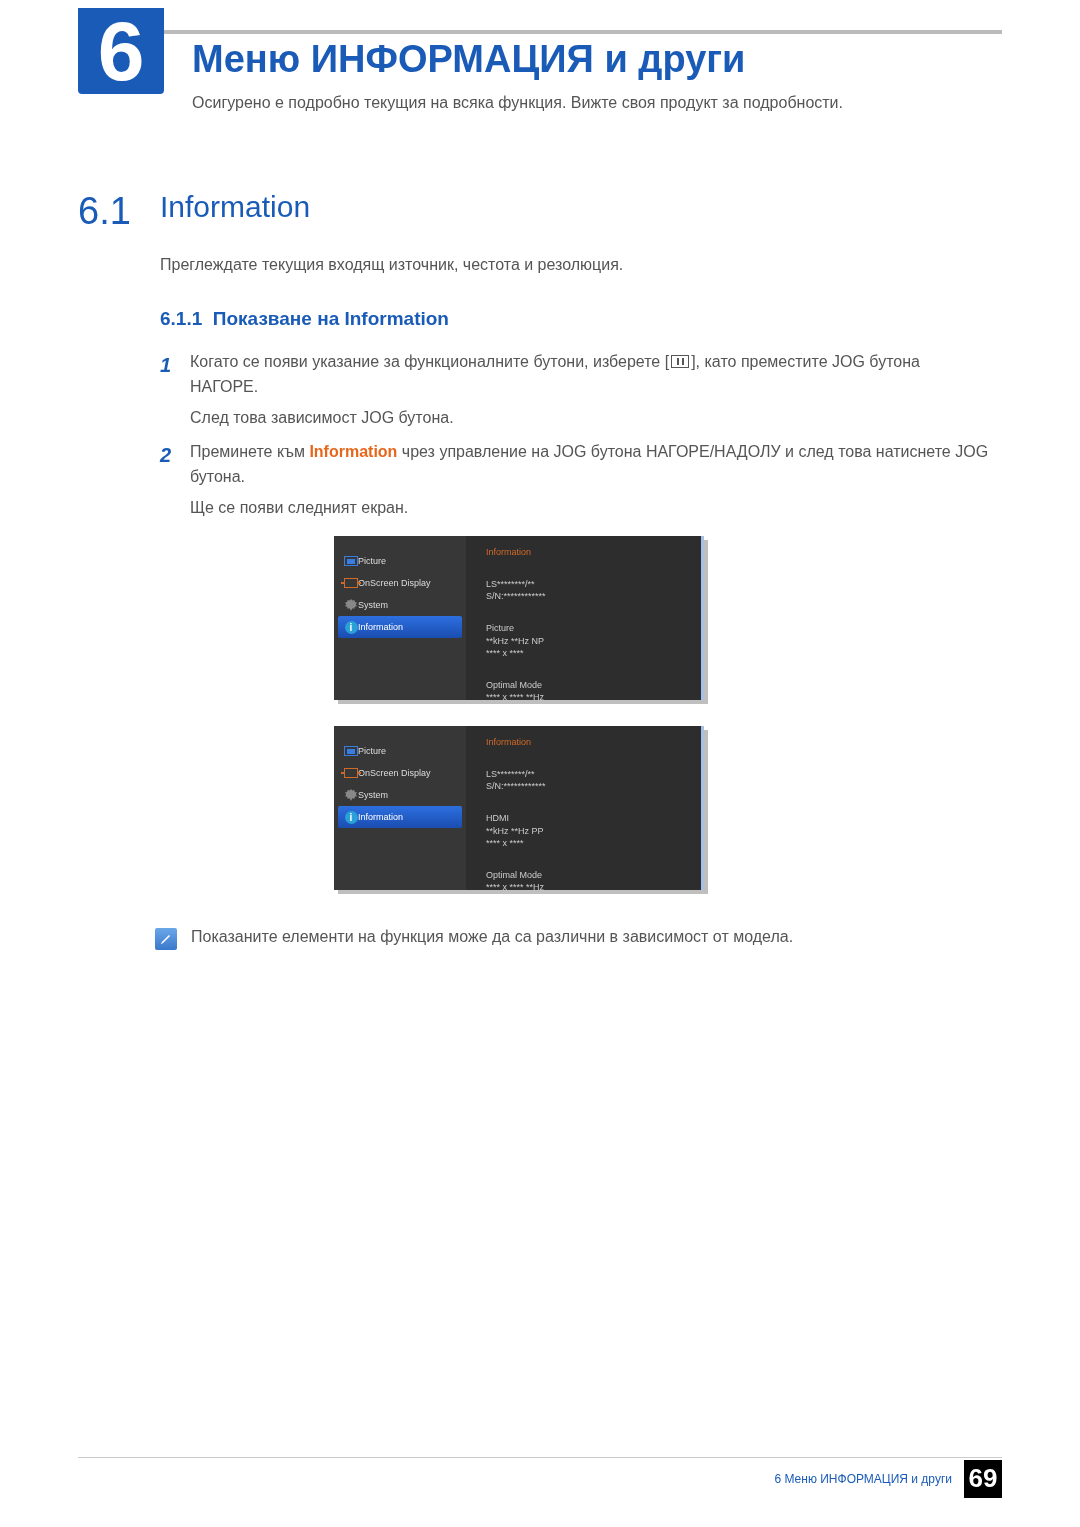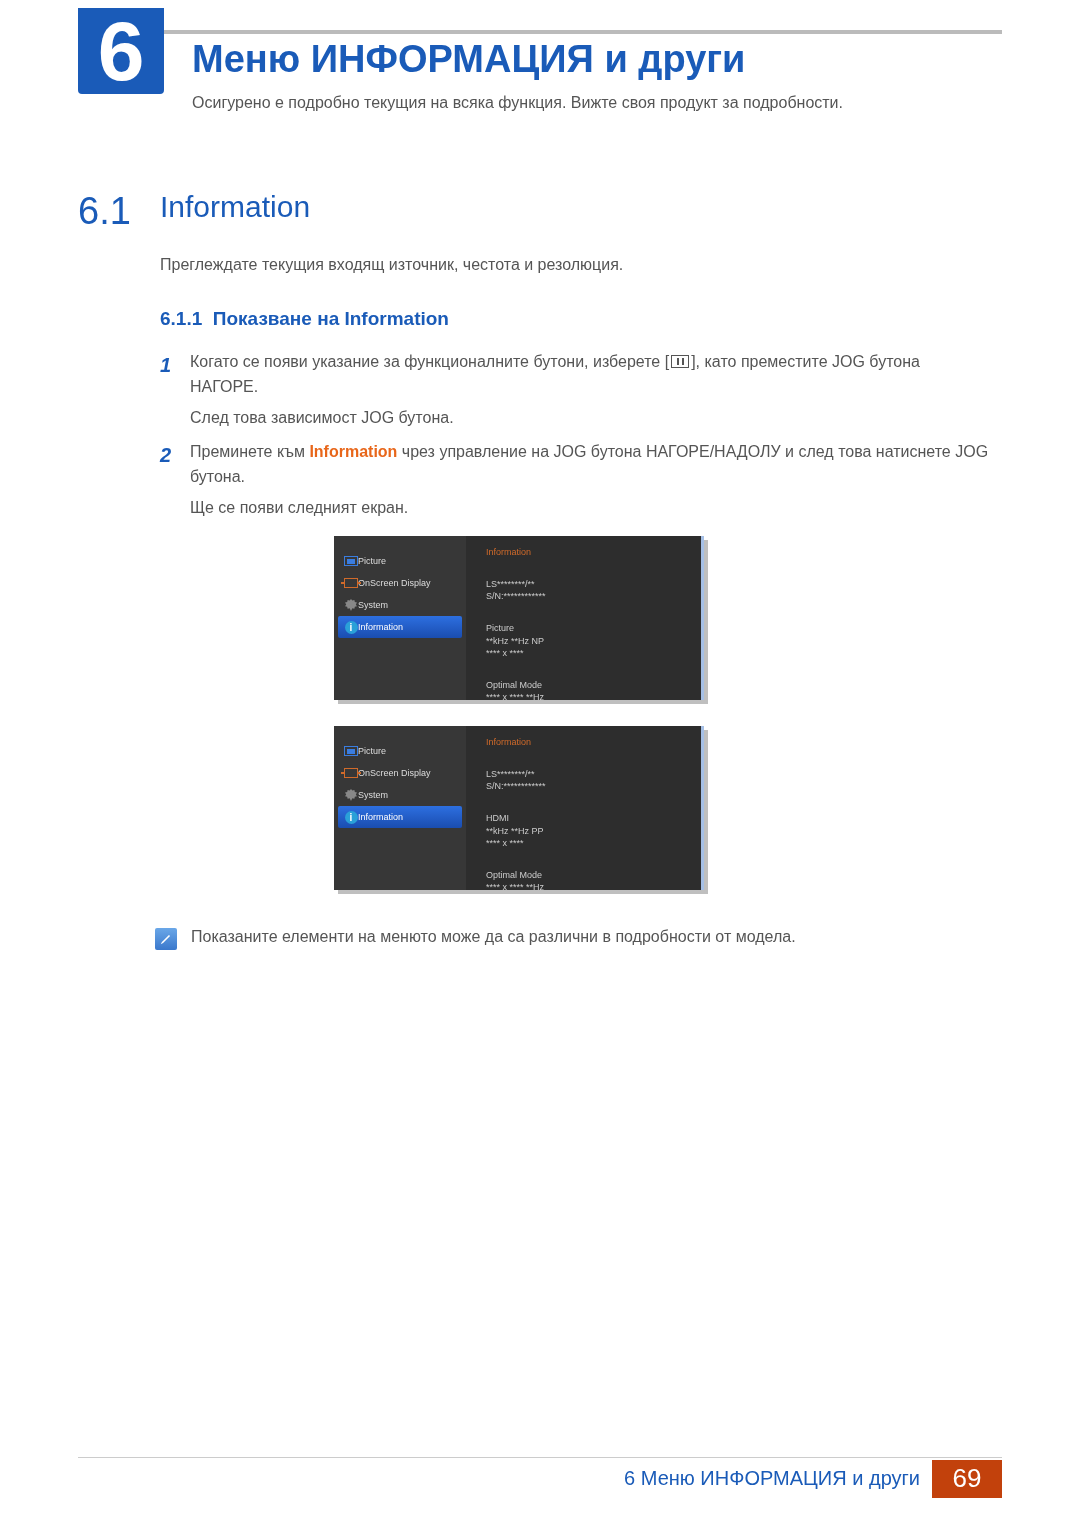--- a/index.html
+++ b/index.html
@@ -206,26 +206,26 @@
 
   .footer {
     position: absolute;
     left: 78px; right: 78px; bottom: 28px;
     height: 42px;
     display: flex; align-items: center; justify-content: flex-end;
     border-top: 1px solid #ccc;
     gap: 12px;
   }
   .footer-text {
-    font-size: 20px; color: #1a5bb8; font-weight: 500;
+    font-size: 12px; color: #1a5bb8; font-weight: 500;
   }
   .footer-page {
-    background: #c2410c; color: #fff;
-    font-size: 26px; font-weight: normal;
-    width: 70px; height: 38px;
+    background: #000000; color: #fff;
+    font-size: 26px; font-weight: bold;
+    width: 38px; height: 38px;
     display: flex; align-items: center; justify-content: center;
   }
 </style>
 </head>
 <body>
 
 <div class="header-bar"></div>
 <div class="chapter-num-box">6</div>
 <div class="chapter-title">Меню ИНФОРМАЦИЯ и други</div>
 <div class="chapter-desc">Осигурено е подробно текущия на всяка функция. Вижте своя продукт за подробности.</div>
@@ -346,19 +346,19 @@
     </div>
   </div>
 </div>
 
 <div class="note-row">
   <div class="note-icon">
     <svg viewBox="0 0 24 24">
         <path d="M3 21l4-2 12-12-2-2L5 17l-2 4z" fill="#fff"></path>
       </svg>
   </div>
-  <div class="note-text">Показаните елементи на менюто може да са различни в подробности от модела.</div>
+  <div class="note-text">Показаните елементи на функция може да са различни в зависимост от модела.</div>
 </div>
 
 <div class="footer">
   <div class="footer-text">6 Меню ИНФОРМАЦИЯ и други</div>
   <div class="footer-page">69</div>
 </div>
 
 </body></html>

